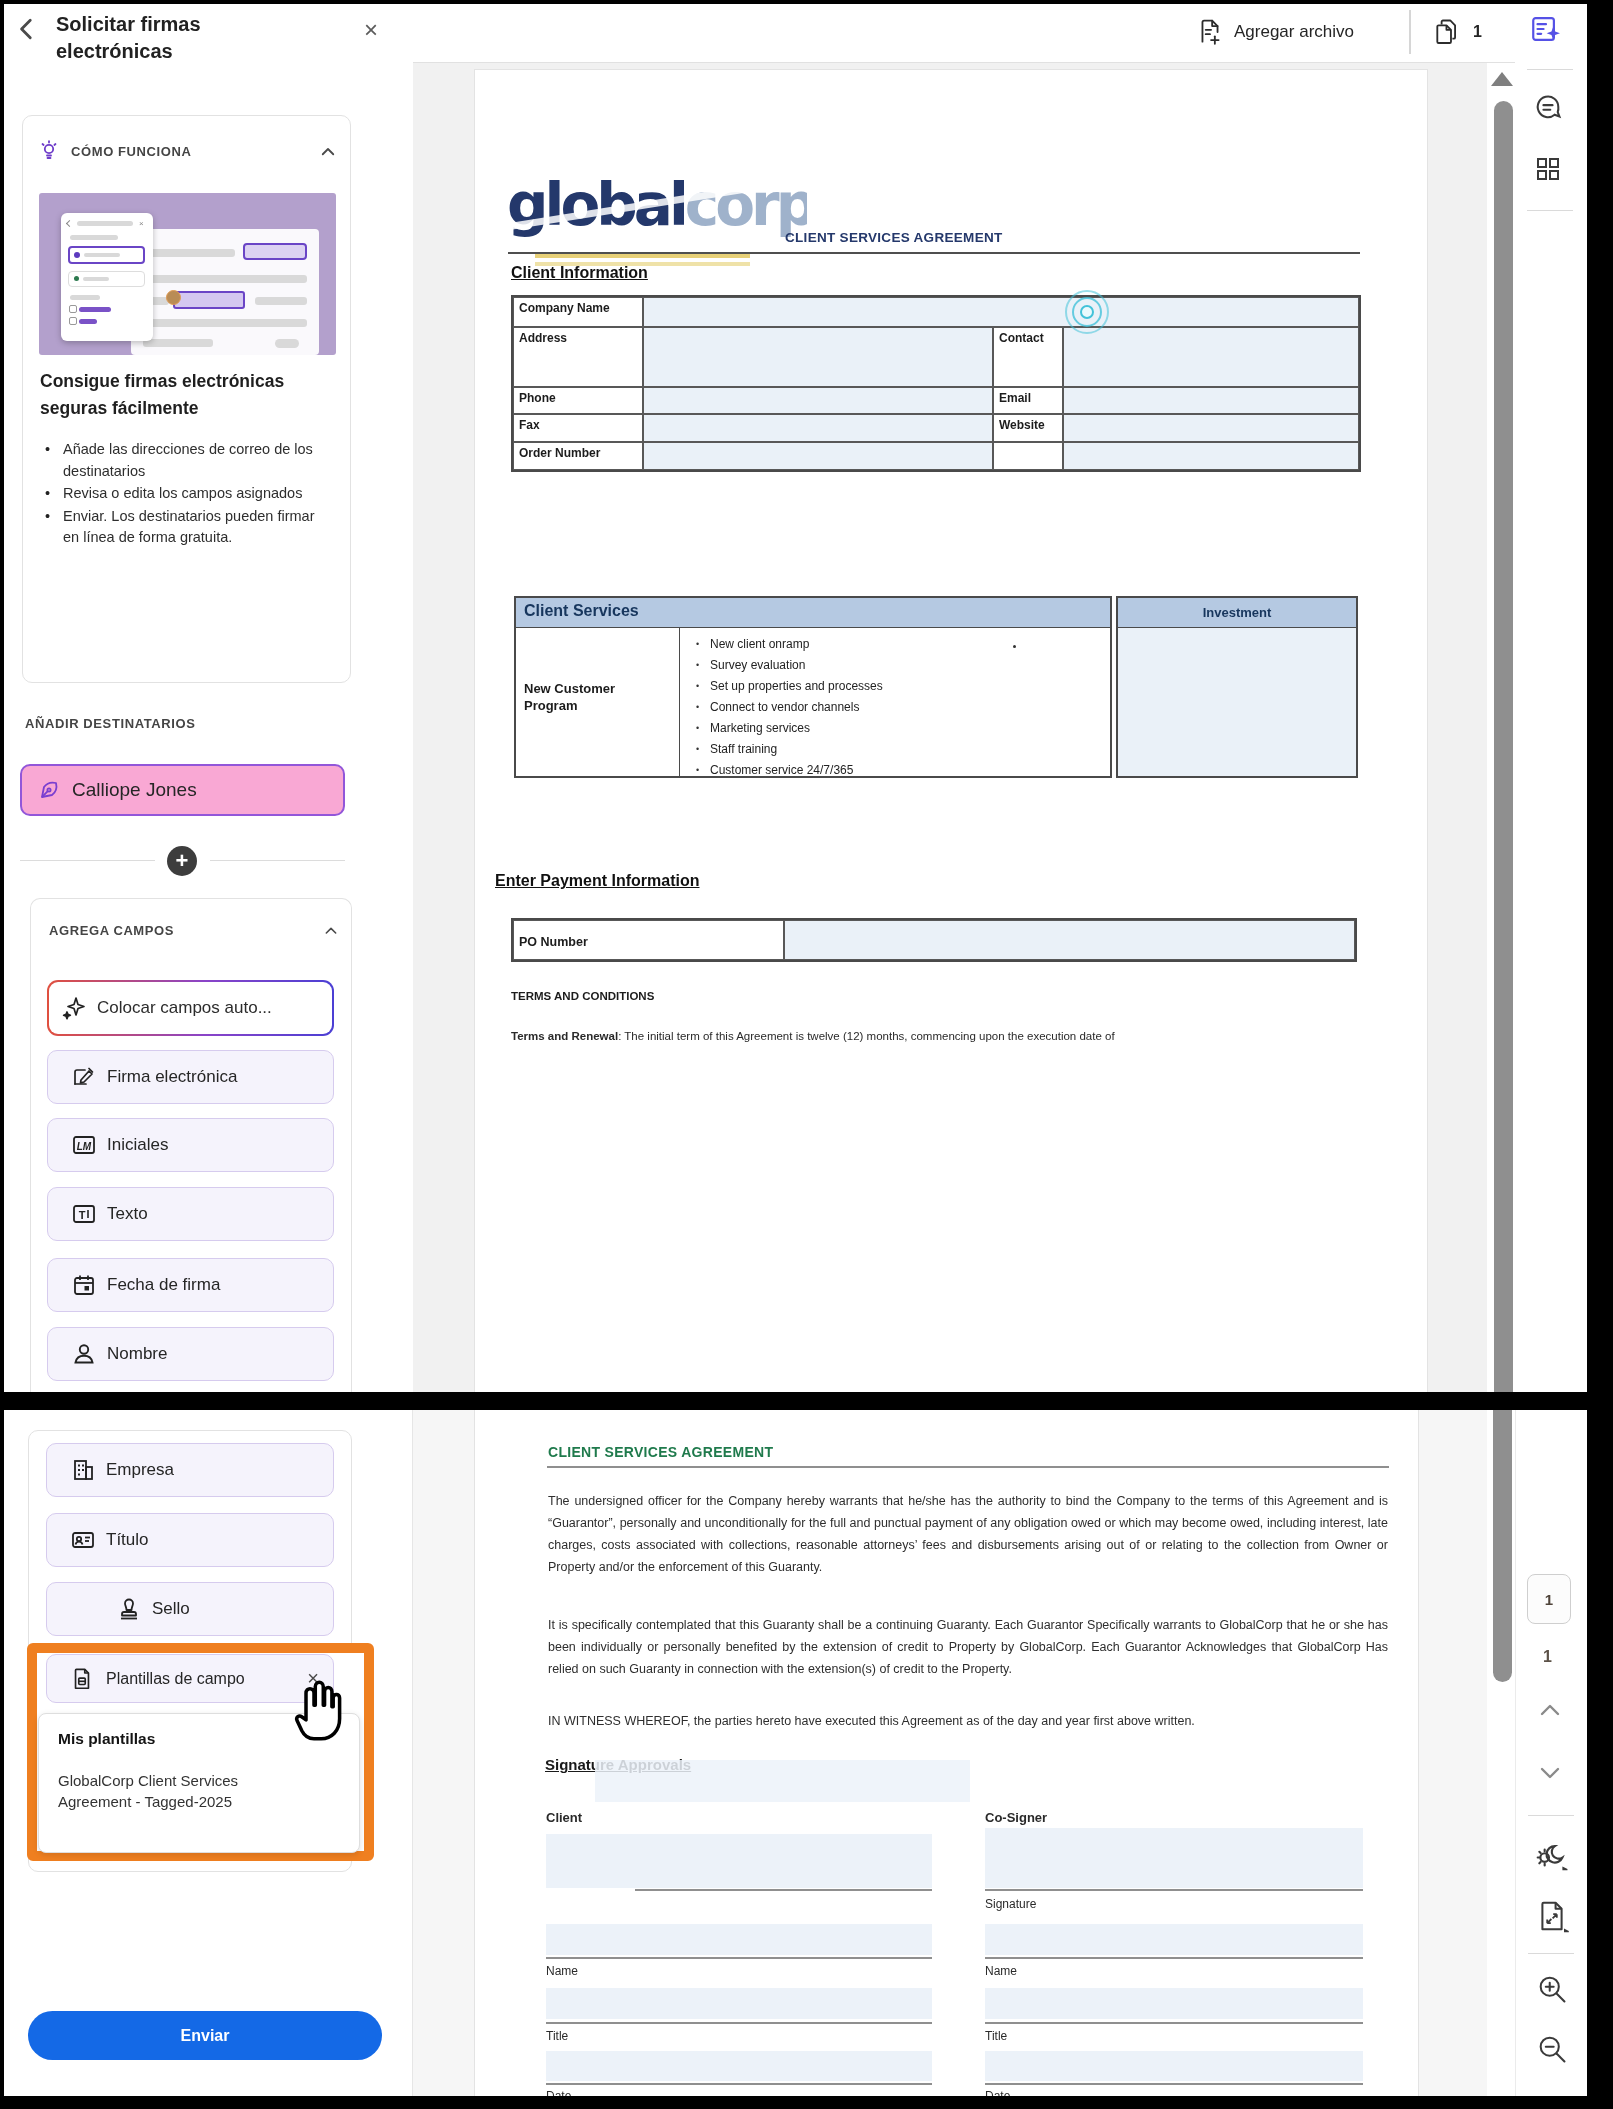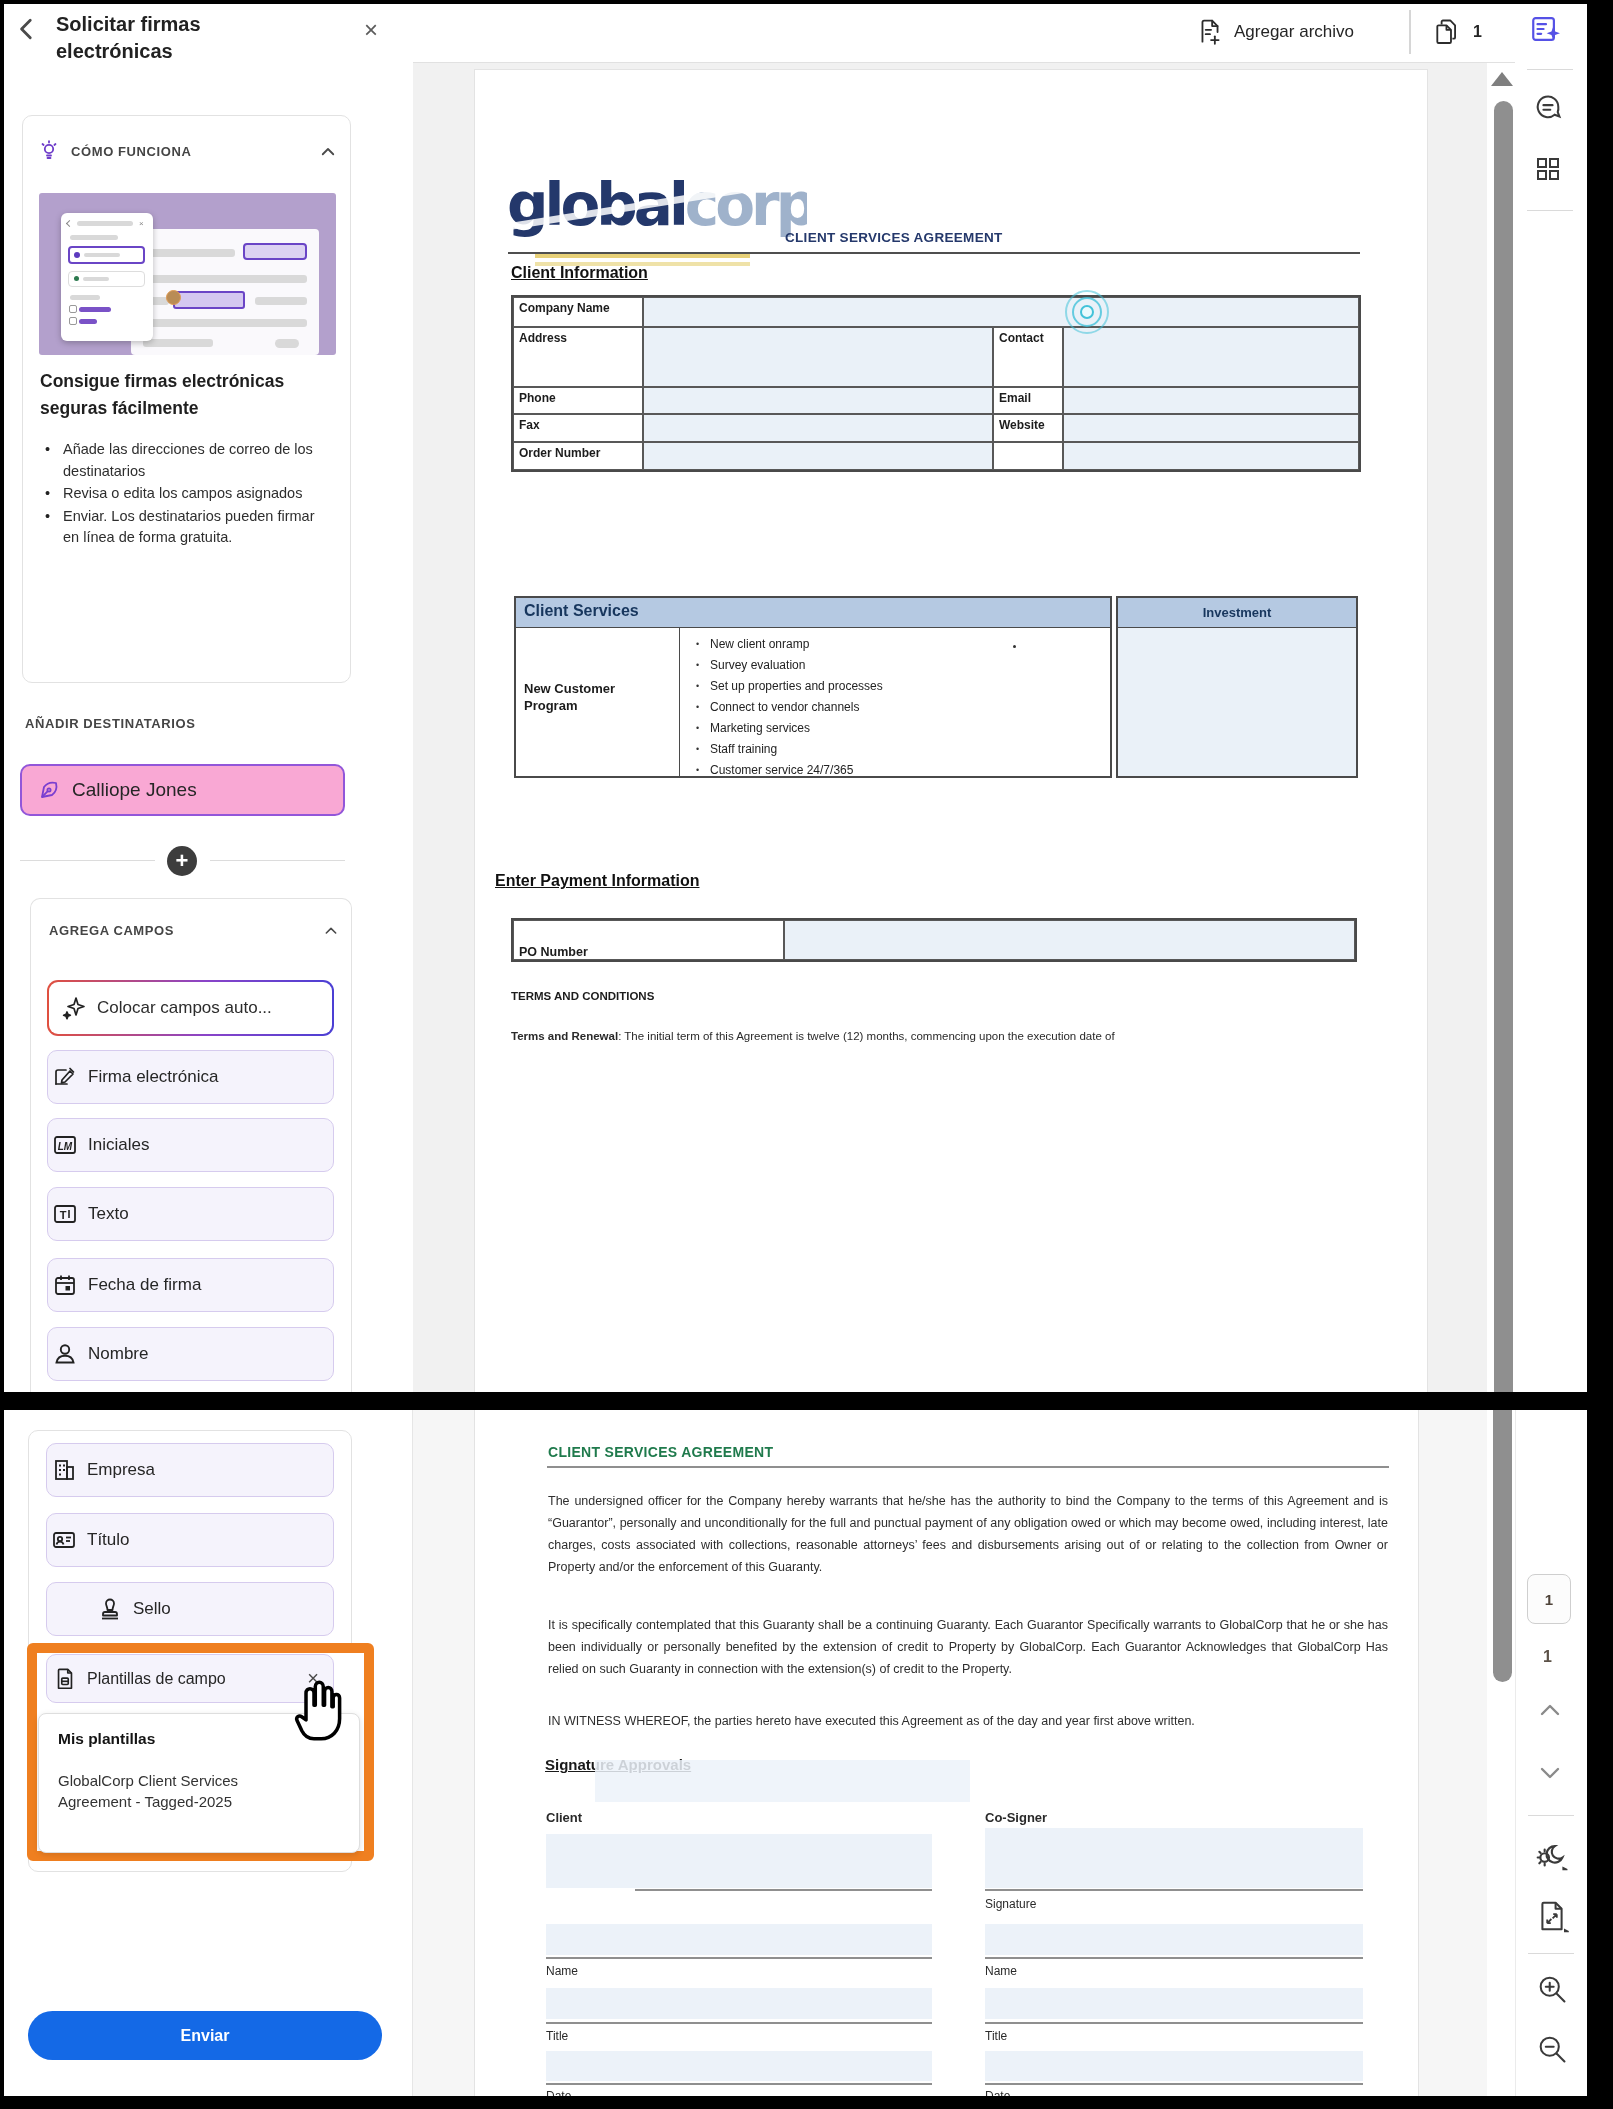--- a/index.html
+++ b/index.html
@@ -29,21 +29,21 @@
 
   .chip { background:#f9a8d4; border:2px solid #9256d9; border-radius:10px; display:flex; align-items:center; }
   .chip-label { font-size:19px; color:#262626; }
 
   .divider-line { position:absolute; height:1px; background:#dcdcdc; top:14px; }
   .plus-circle { position:absolute; width:30px; height:30px; border-radius:50%; background:#3d3d3d; color:#fff;
                  display:flex; align-items:center; justify-content:center; font-size:22px; font-weight:bold; line-height:1; }
 
   .fieldbtn { position:absolute; left:47px; width:287px; height:54px; background:#f5f3fc; border:1px solid #d6cbee;
               border-radius:10px; display:flex; align-items:center; cursor:pointer; }
-  .fieldbtn .fb-icon { width:26px; height:26px; margin-left:4px; flex:0 0 auto; display:flex; align-items:center; justify-content:flex-end; }
+  .fieldbtn .fb-icon { width:26px; height:26px; margin-left:23px; flex:0 0 auto; display:flex; align-items:center; justify-content:flex-start; }
   .fieldbtn .fb-label { margin-left:10px; font-size:17px; color:#262626; }
 
   .grad-wrap { position:absolute; left:47px; width:287px; height:56px; border-radius:11px; padding:2px;
                background:linear-gradient(90deg,#e0503f,#8a44c8 55%,#4b3fd4); cursor:pointer; }
   .grad-inner { width:100%; height:100%; background:#fff; border-radius:9px; display:flex; align-items:center; }
 
   
   .page { position:absolute; background:#fff; box-shadow:0 0 0 1px #e3e3e3; }
   .doc-h1 { font-size:16px; font-weight:bold; color:#111; text-decoration:underline; }
   .cellblue { background:#eaf1f8; }
@@ -333,21 +333,21 @@
         </div>
         <div class="abs" style="left:602px;top:0;width:242px;height:182px;border:2px solid #4a4a4a;">
           <div class="svc-hdr" style="height:30px;font-size:13px;text-align:center;padding-top:7px;border-bottom:1px solid #4a4a4a;">Investment</div>
           <div class="cellblue" style="height:148px;"></div>
         </div>
         <div class="abs" style="left:499px;top:49px;width:3px;height:3px;background:#333;border-radius:50%;"></div>
       </div>
 
       <div class="abs doc-h1" style="left:20px;top:802px;">Enter Payment Information</div>
       <div class="abs t1" style="left:36px;top:848px;width:846px;grid-template-columns:271px 571px;grid-template-rows:40px;">
-        <div style="padding-top:24px;font-size:12.5px;">PO Number</div>
+        <div style="padding-top:14px;font-size:12.5px;">PO Number</div>
         <div class="cellblue"></div>
       </div>
       <div class="abs" style="left:36px;top:920px;font-size:11.5px;font-weight:bold;color:#1c1c1c;">TERMS AND CONDITIONS</div>
       <div class="abs" style="left:36px;top:960px;width:848px;font-size:11.5px;color:#2a2a2a;">
         <b>Terms and Renewal</b><span>: The initial term of this Agreement is twelve (12) months, commencing upon the execution date of</span>
       </div>
     </div>
 
     <div class="abs" style="left:1487px;top:63px;width:28px;height:1329px;background:#ffffff;"></div>
     <div class="abs icon-btn" style="left:1491px;top:72px;width:0;height:0;border-left:11px solid transparent;border-right:11px solid transparent;border-bottom:14px solid #7f7f7f;"></div>

